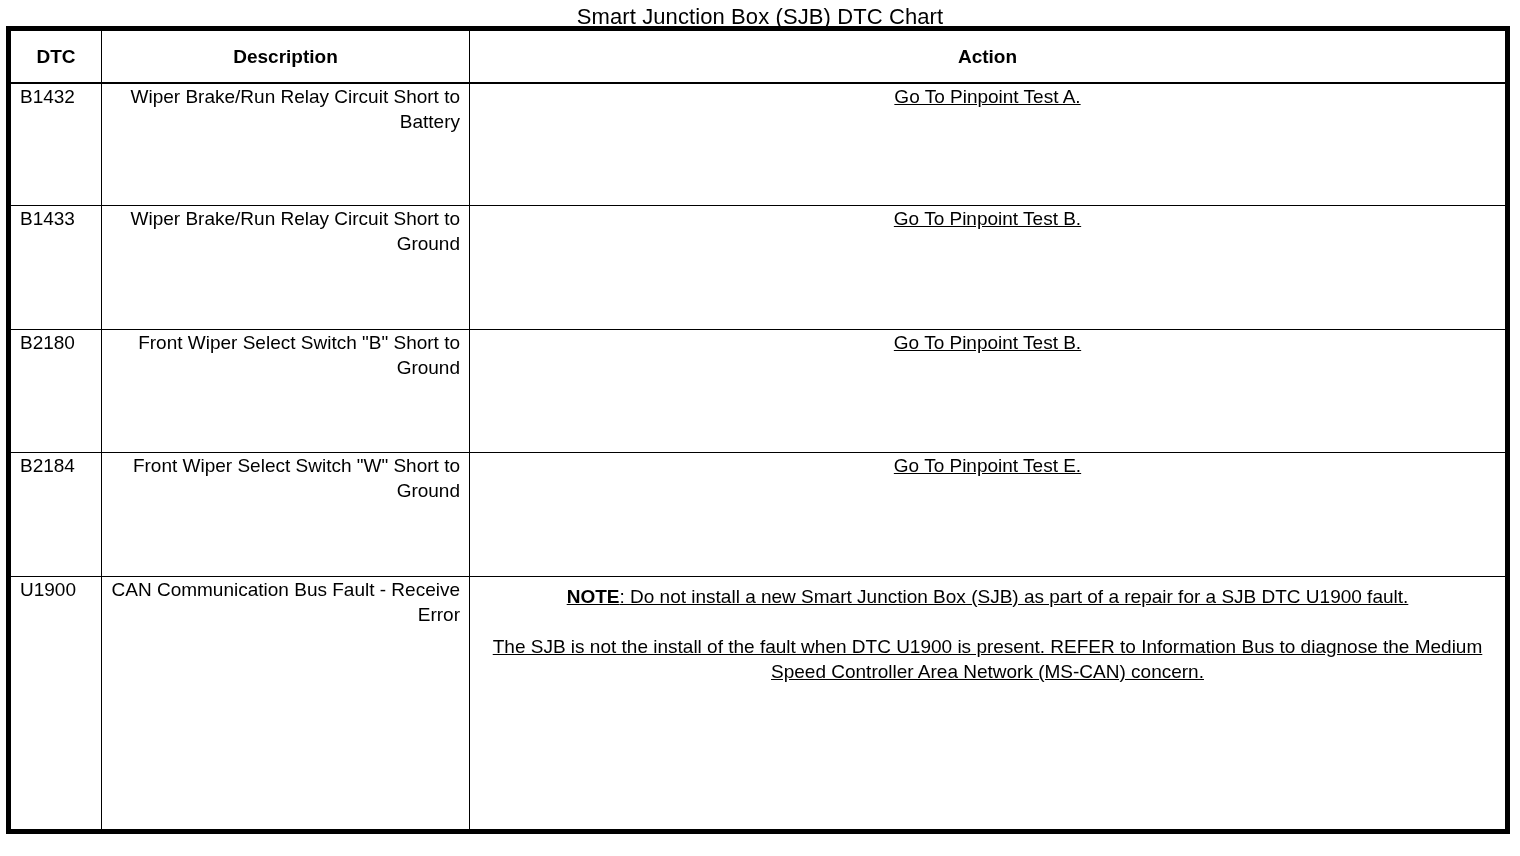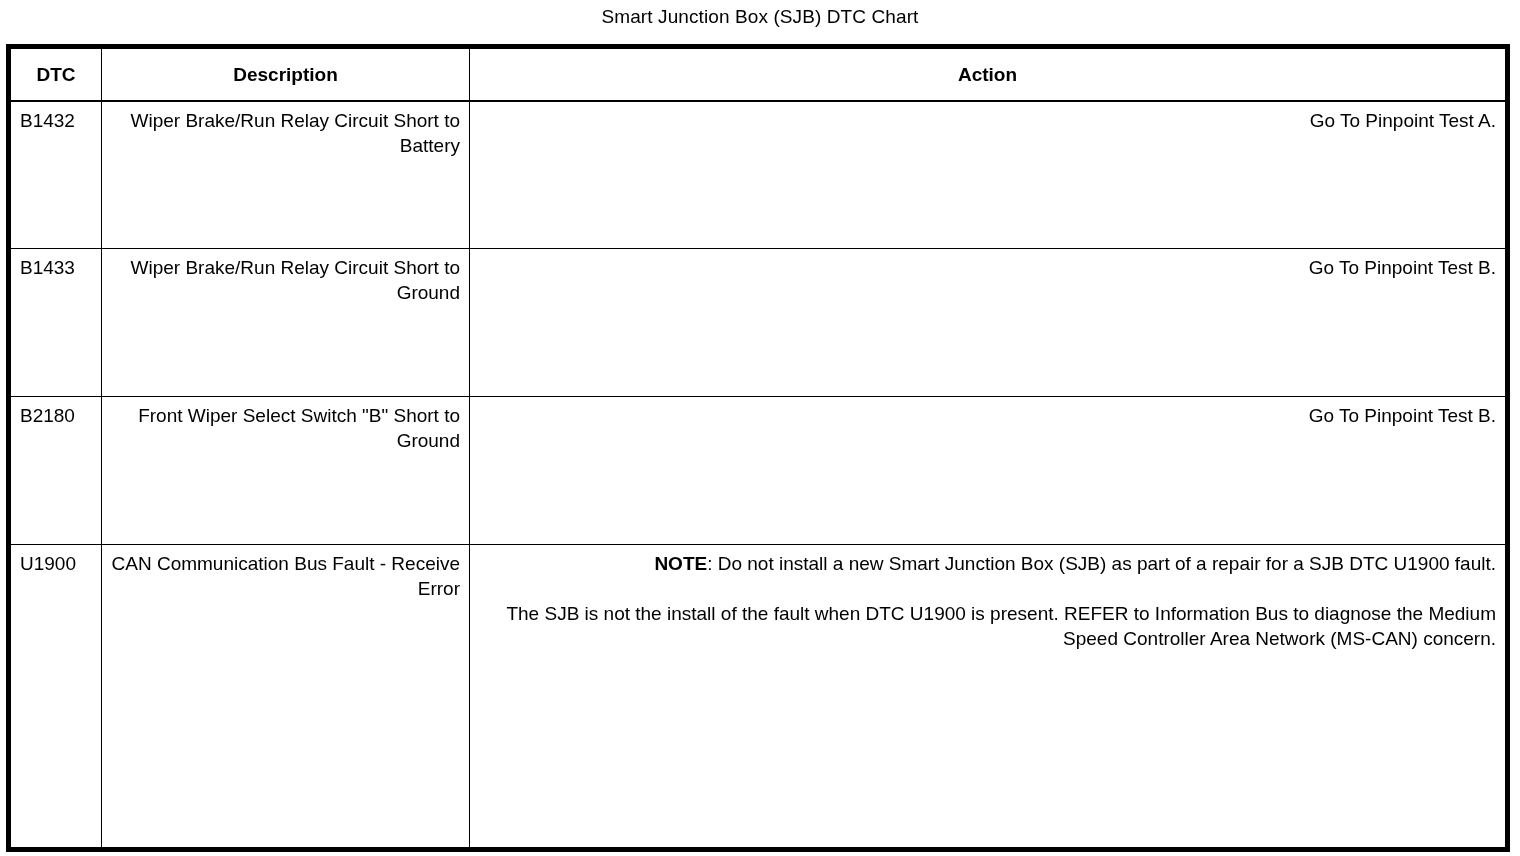--- a/index.html
+++ b/index.html
@@ -15,75 +15,75 @@
     overflow: hidden;
   }
   .page {
     position: relative;
     width: 1520px;
     height: 856px;
     box-sizing: border-box;
   }
   .chart-title {
     text-align: center;
-    font-size: 19px;
+    font-size: 22px;
     line-height: 22px;
     font-weight: normal;
     padding-top: 6px;
     letter-spacing: 0.1px;
   }
   .table-wrap {
     position: absolute;
     left: 6px;
-    top: 44px;
+    top: 26px;
     width: 1504px;
     height: 808px;
     box-sizing: border-box;
     border: 4px solid #000000;
   }
   table.dtc-table {
     width: 100%;
     height: 100%;
     border-collapse: collapse;
     table-layout: fixed;
   }
   table.dtc-table col.c-dtc   { width: 91px; }
   table.dtc-table col.c-desc  { width: 368px; }
   table.dtc-table col.c-act   { width: auto; }
 
   table.dtc-table th,
   table.dtc-table td {
     border: 1px solid #000000;
     vertical-align: top;
-    padding: 6px 9px 9px 9px;
+    padding: 0 9px 9px 9px;
     font-size: 19px;
     line-height: 25px;
     box-sizing: border-box;
   }
   table.dtc-table thead th {
     text-align: center;
     font-weight: bold;
     vertical-align: middle;
     height: 52px;
     padding: 4px 8px;
     border-bottom-width: 2px;
   }
   td.cell-dtc {
     text-align: left;
     white-space: nowrap;
   }
   td.cell-desc { text-align: right; }
-  td.cell-act  { text-align: right; }
+  td.cell-act  { text-align: center; text-decoration: underline; }
 
   .row-h-tall   { height: 79px; }
   .row-h-short  { height: 48px; }
   .row-h-note   { height: 162px; }
 
   .note-p {
-    margin: 0;
+    margin: 7px;
   }
   .note-p + .note-p {
     margin-top: 25px;
   }
   .note-label {
     font-weight: bold;
   }
 </style>
 </head>
 <body>
@@ -123,20 +123,25 @@
 
 
         <tr class="row-h-tall">
           <td class="cell-dtc">B2180</td>
           <td class="cell-desc">Front Wiper Select Switch "B" Short to Ground</td>
           <td class="cell-act">Go To Pinpoint Test B.</td>
         </tr>
 
 
 
+        <tr class="row-h-tall">
+          <td class="cell-dtc">B2184</td>
+          <td class="cell-desc">Front Wiper Select Switch "W" Short to Ground</td>
+          <td class="cell-act">Go To Pinpoint Test E.</td>
+        </tr>
 
         <tr class="row-h-note">
           <td class="cell-dtc">U1900</td>
           <td class="cell-desc">CAN Communication Bus Fault - Receive Error</td>
           <td class="cell-act">
             <p class="note-p"><span class="note-label">NOTE</span><span>: Do not install a new Smart Junction Box (SJB) as part of a repair for a SJB DTC U1900 fault.</span></p>
             <p class="note-p">The SJB is not the install of the fault when DTC U1900 is present. REFER to Information Bus to diagnose the Medium Speed Controller Area Network (MS-CAN) concern.</p>
           </td>
         </tr>
 

